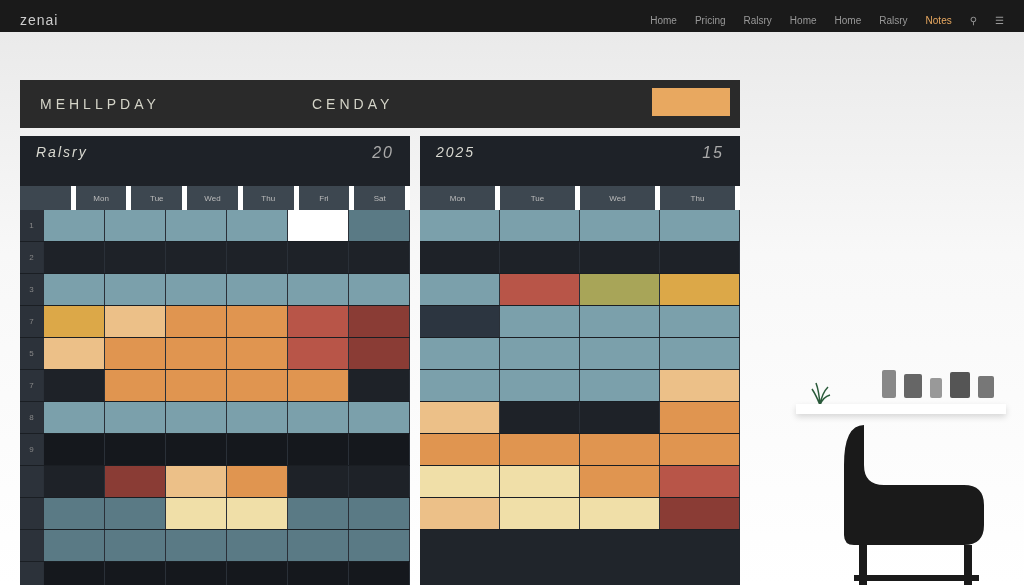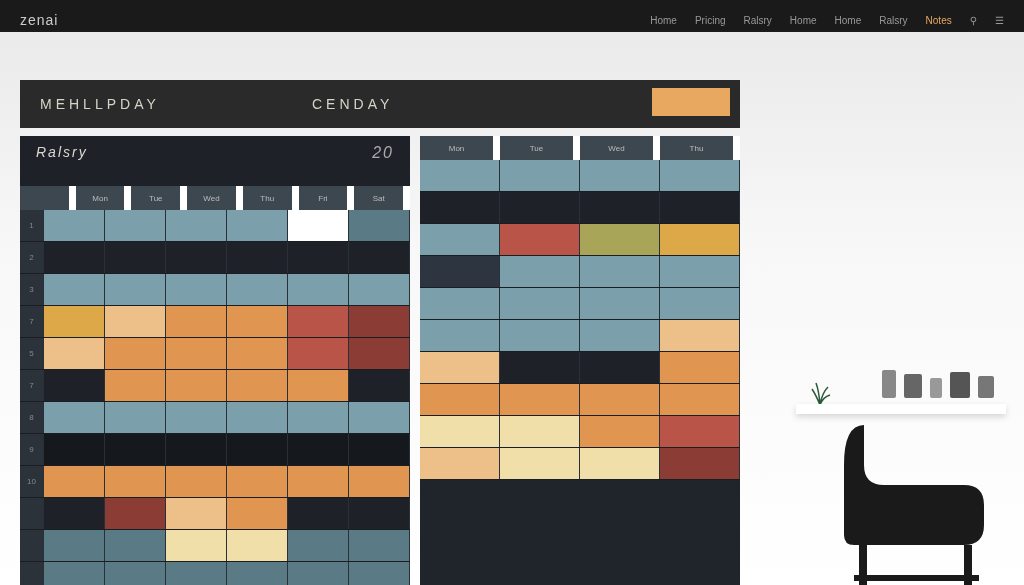--- a/index.html
+++ b/index.html
@@ -14,21 +14,21 @@
 .titlebar{height:48px;background:#2a2a2a;display:flex;align-items:center;padding:0 20px;color:#d4d4c8;font-size:14px;letter-spacing:4px;position:relative}
 .titlebar .t2{position:absolute;left:292px}
 .orange-chip{position:absolute;right:10px;top:8px;width:78px;height:28px;background:#e8a860}
 .panels{display:flex;gap:10px}
 .panel{background:#20252b;display:flex;flex-direction:column}
 .panel-left{width:390px}
 .panel-right{width:320px}
 .panel-header{height:50px;background:#1e2228;display:flex;padding:8px 16px;color:#d8d8d0;font-size:14px;letter-spacing:2px;font-style:italic;justify-content:space-between}
 .panel-header .yr{font-size:16px;color:#aaa}
 .daysrow{display:flex;height:24px;background:#3d4750}
-.daysrow>div{flex:1;border-right:7px solid #ffffff;font-size:8px;color:#bbb;display:flex;align-items:center;justify-content:center}
+.daysrow>div{flex:1;border-right:5px solid #ffffff;font-size:8px;color:#bbb;display:flex;align-items:center;justify-content:center}
 .grid{display:flex;flex-direction:column}
 .row{display:flex;height:32px;border-bottom:1px solid #1a1e23}
 .row>div{flex:1;border-right:1px solid #2a3038;position:relative;font-size:7px;color:#ccc;padding:2px 3px;overflow:hidden}
 .row .timecell{flex:0 0 24px;background:#2c323a;display:flex;align-items:center;justify-content:center;font-size:8px;color:#888}
 .teal{background:#7ba0ab}
 .teal-d{background:#5a7a85}
 .orange{background:#e09550}
 .orange-l{background:#ecc088}
 .red{background:#b85548}
 .red-d{background:#8a3c35}
@@ -156,29 +156,20 @@
           <div class="row">
               <div class="timecell">9</div>
               <div class="darker"></div>
               <div class="darker"></div>
               <div class="darker"></div>
               <div class="darker"></div>
               <div class="darker"></div>
               <div class="darker"></div>
             </div>
           <div class="row">
-              <div class="timecell orange">10</div>
-              <div class="orange"></div>
-              <div class="orange"></div>
-              <div class="orange"></div>
-              <div class="orange"></div>
-              <div class="orange"></div>
-              <div class="orange"></div>
-            </div>
-          <div class="row">
               <div class="timecell"></div>
               <div class="dark"></div>
               <div class="red-d"></div>
               <div class="orange-l"></div>
               <div class="orange"></div>
               <div class="dark"></div>
               <div class="dark"></div>
             </div>
           <div class="row">
               <div class="timecell"></div>
@@ -204,20 +195,24 @@
               <div></div>
               <div></div>
               <div></div>
               <div></div>
               <div></div>
             </div>
         </div>
       </div>
 
       <div class="panel panel-right">
+        <div class="panel-header">
+          <span>2025</span>
+          <span class="yr">15</span>
+        </div>
         <div class="daysrow">
           <div>Mon</div>
           <div>Tue</div>
           <div>Wed</div>
           <div>Thu</div>
         </div>
         <div class="grid">
           <div class="row">
               <div class="teal"></div>
               <div class="teal"></div>

